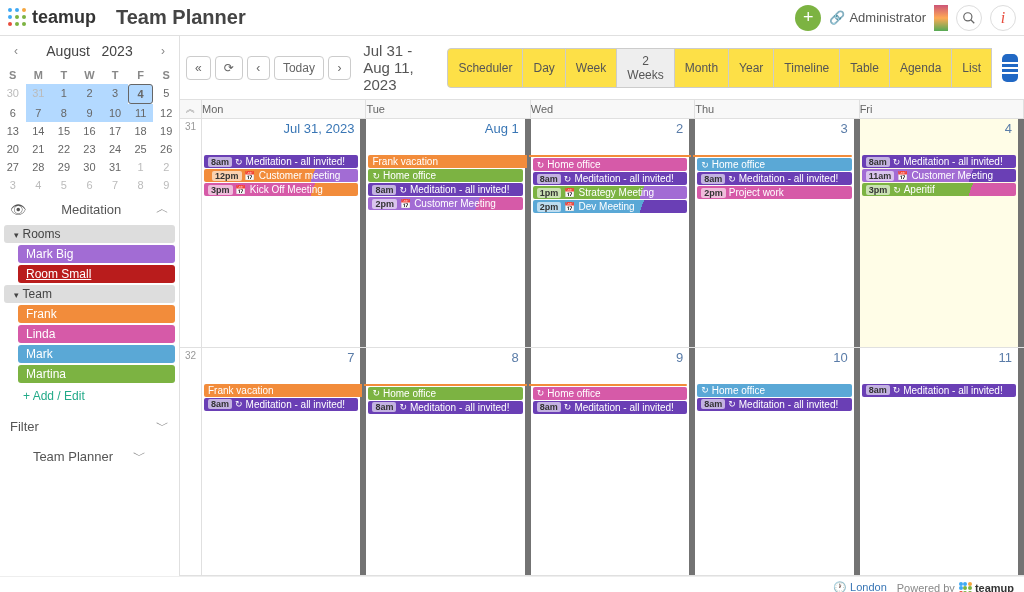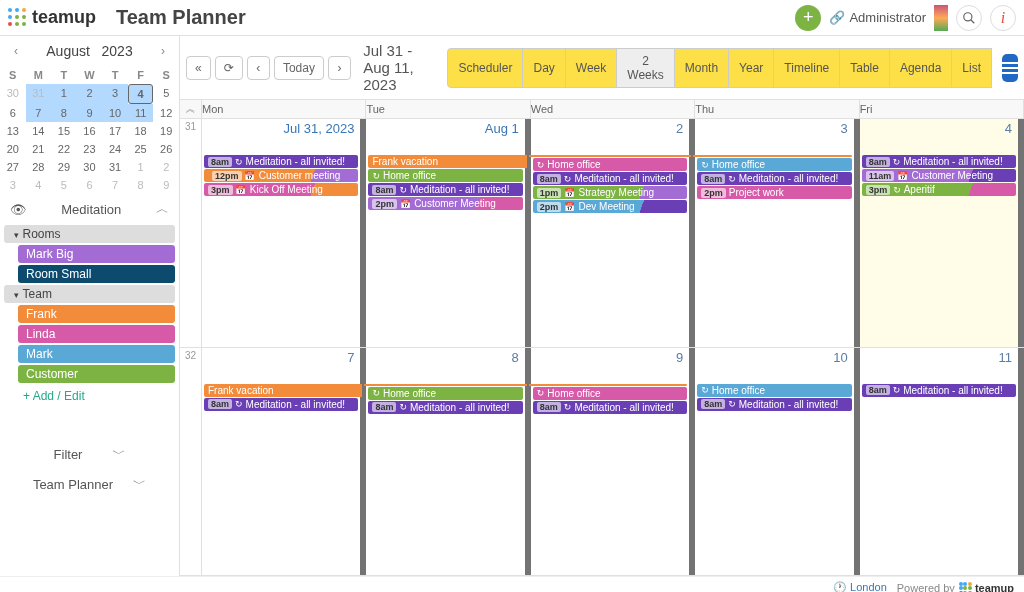--- a/index.html
+++ b/index.html
@@ -180,30 +180,30 @@
       </div>
 
     <div class="sidebar-section">
       <span>👁</span>
       <span>Meditation</span>
       <span class="chev">︿</span>
     </div>
     <div id="cal-list">
         <div class="cal-group">Rooms</div>
         <div class="cal-item" style="background: rgb(162, 108, 212);">Mark Big</div>
-        <div class="cal-item" style="background: #0c4a6e;">Room Small</div>
+        <div class="cal-item" style="background: #b91c1c; text-decoration: underline;">Room Small</div>
         <div class="cal-group">Team</div>
         <div class="cal-item" style="background: rgb(242, 140, 59);">Frank</div>
         <div class="cal-item" style="background: rgb(214, 90, 168);">Linda</div>
         <div class="cal-item" style="background: rgb(90, 168, 214);">Mark</div>
-        <div class="cal-item" style="background: rgb(124, 179, 66);">Customer</div>
+        <div class="cal-item" style="background: rgb(124, 179, 66);">Martina</div>
       </div>
     <div class="add-edit">+ Add / Edit</div>
 
-    <div class="sidebar-section" style="margin-top:32px;justify-content:center;gap:30px">
+    <div class="sidebar-section" style="margin-top:4px;justify-content:space-between;gap:30px">
       <span>Filter</span>
       <span class="chev">﹀</span>
     </div>
     <div class="sidebar-section" style="justify-content:center;gap:20px">
       <span>Team Planner</span>
       <span class="chev">﹀</span>
     </div>
   </div>
 
   <div class="content">

